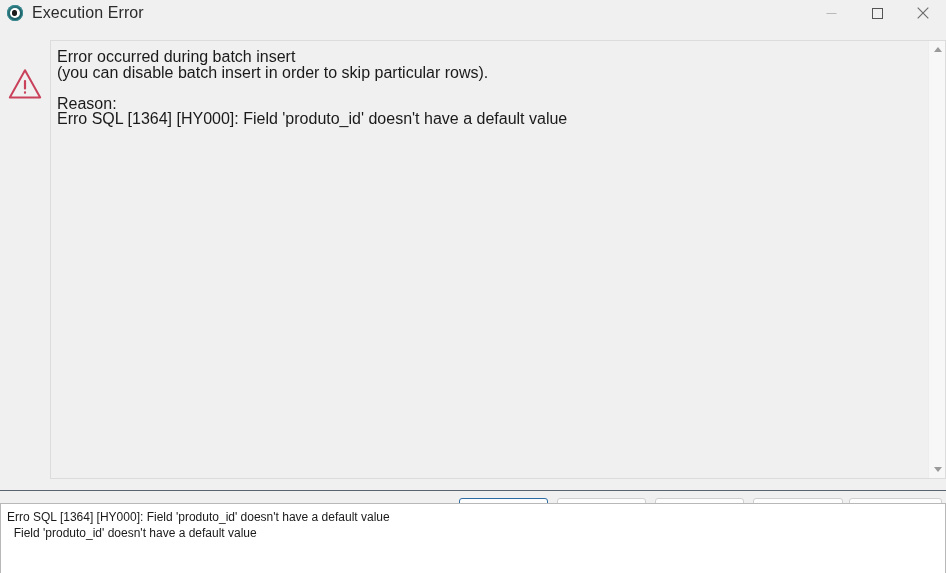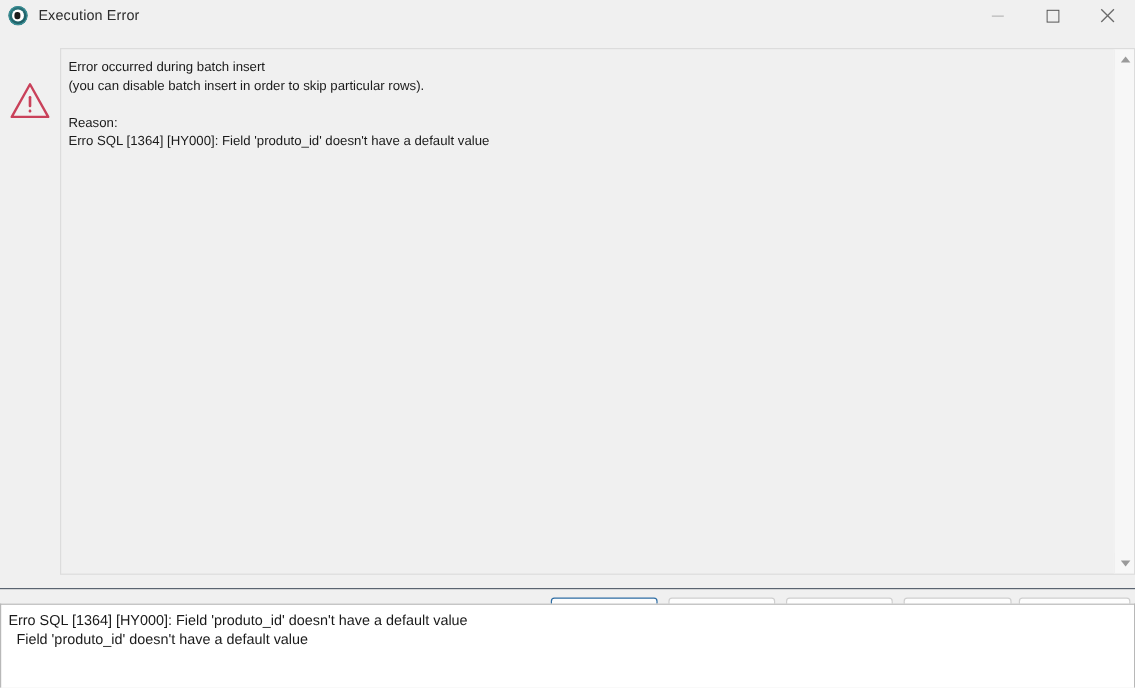--- a/index.html
+++ b/index.html
@@ -48,21 +48,21 @@
   }
   .title-icon::after {
     content: "";
     position: absolute;
     left: 5px; top: 5px;
     width: 5px; height: 6px;
     border-radius: 45%;
     background: #1b1b1b;
   }
   .title-text {
-    font-size: 12px;
+    font-size: 16px;
     color: #2b2b2b;
     letter-spacing: 0.1px;
     white-space: nowrap;
   }
   .win-controls {
     position: absolute;
     right: 0; top: 0;
     height: 26px;
     display: flex;
   }
@@ -102,21 +102,21 @@
     background: #f0f0f0;
     border: 1px solid #dcdcdc;
     box-sizing: border-box;
     overflow: hidden;
   }
   .message-text {
     position: absolute;
     left: 6px;
     top: 8px;
     right: 22px;
-    font-size: 11px;
+    font-size: 16px;
     line-height: 15.5px;
     color: #1a1a1a;
     white-space: pre-wrap;
     word-break: break-word;
   }
 
   
   .vscroll {
     position: absolute;
     right: 0px;

